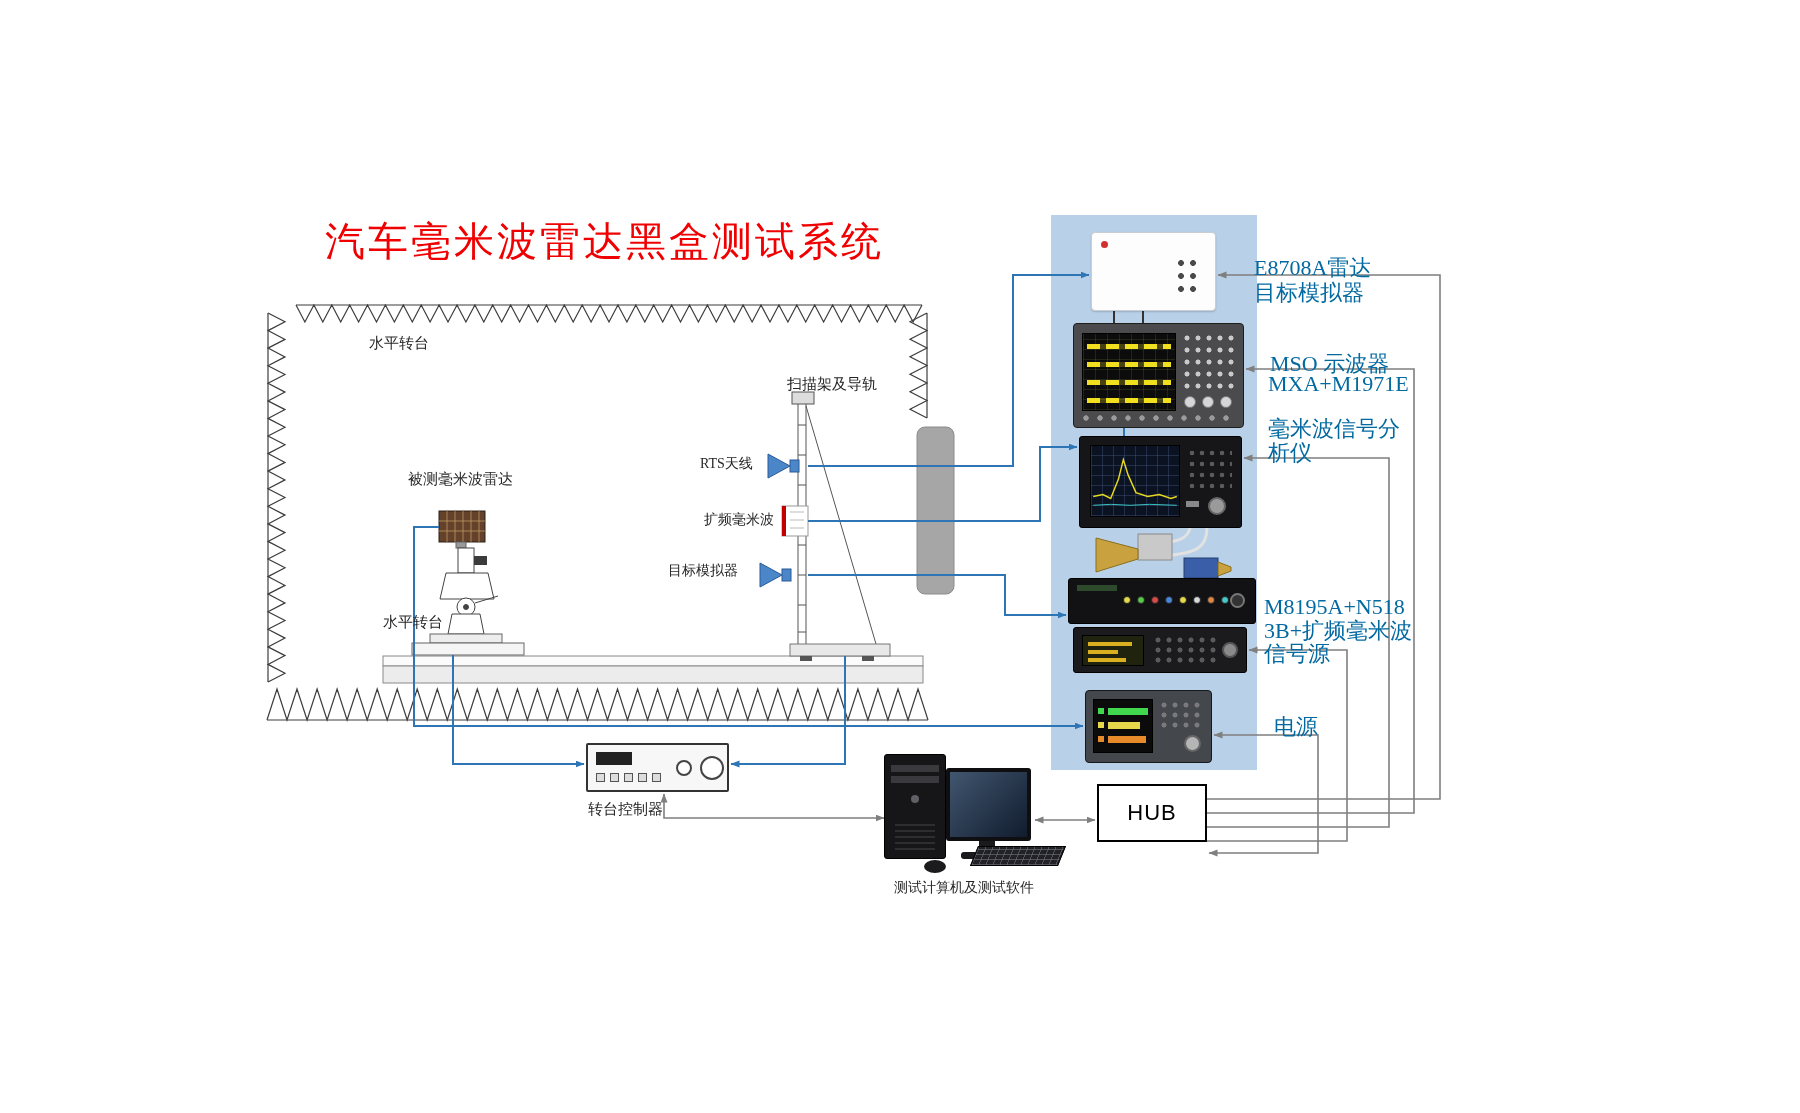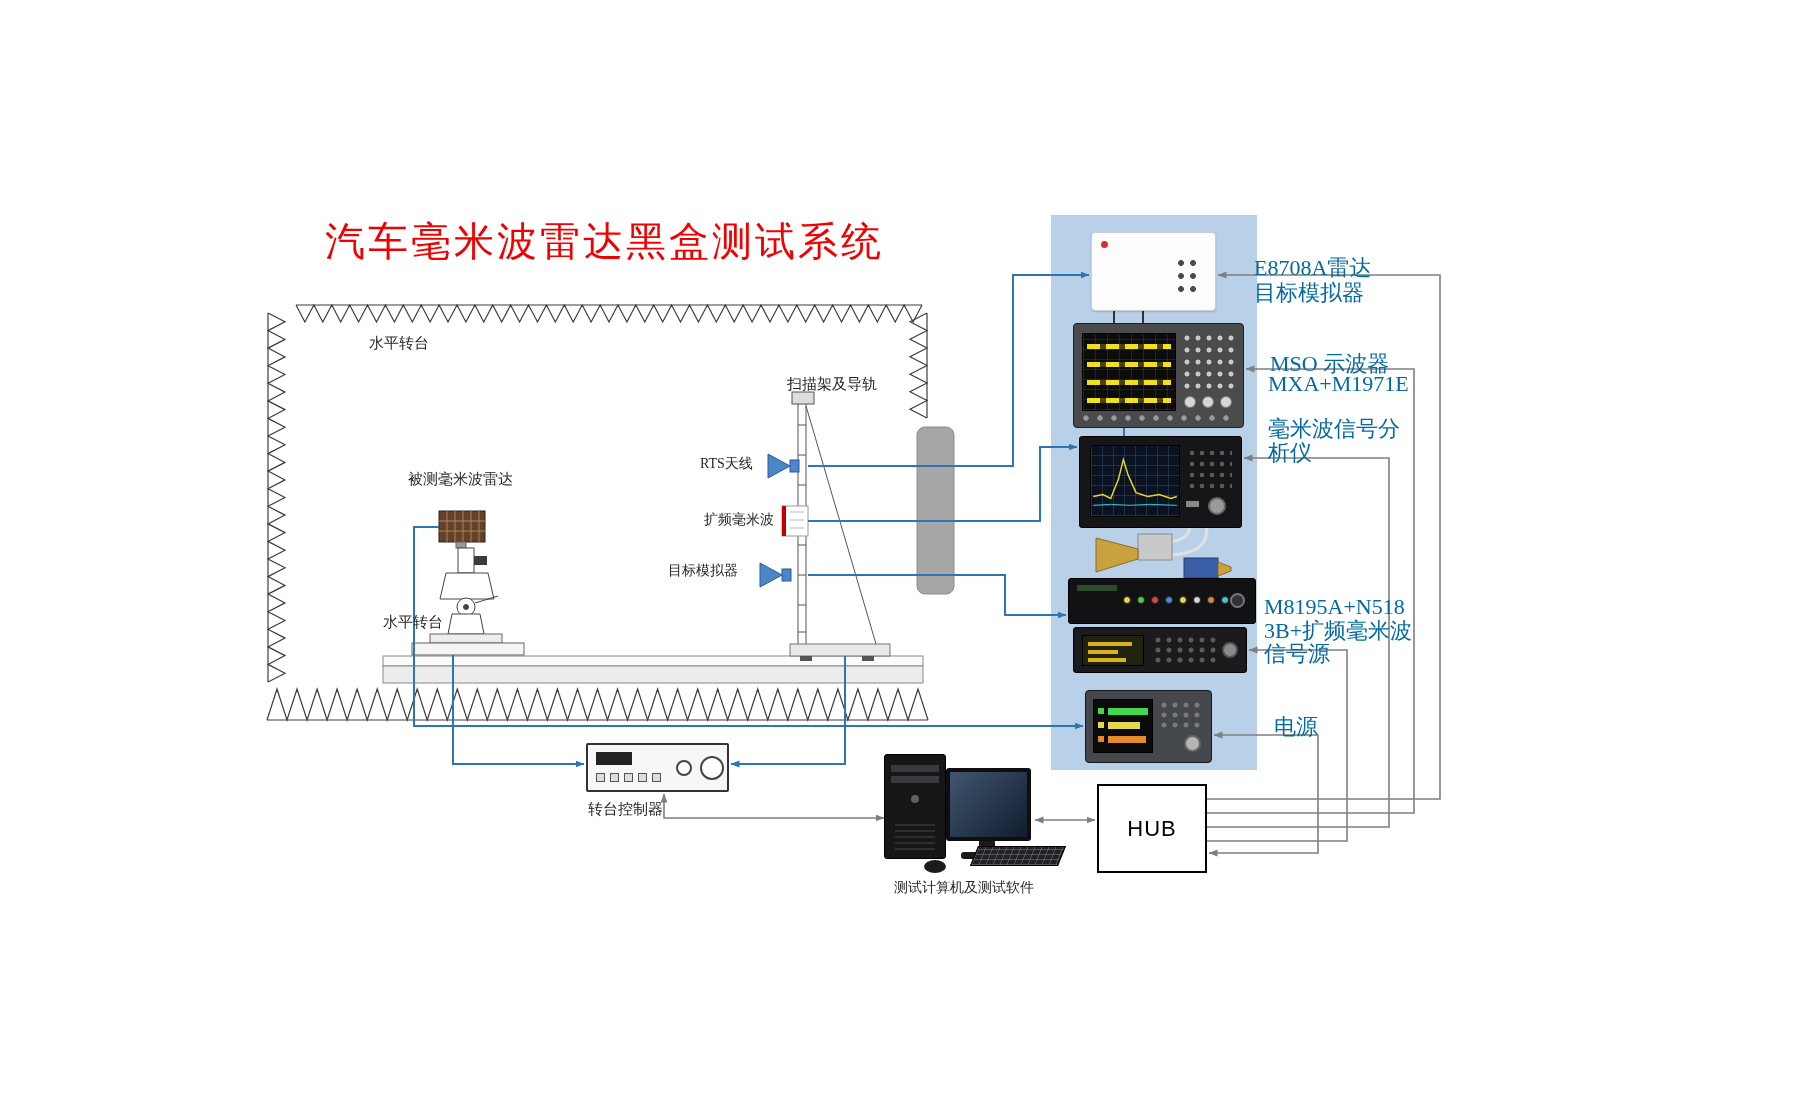--- a/index.html
+++ b/index.html
@@ -106,21 +106,21 @@
       background-image:radial-gradient(circle at 4px 4px,#7a7a7e 2.2px,transparent 2.8px);background-size:11px 10px}
   #power .knob{position:absolute;right:10px;bottom:10px;width:17px;height:17px;border-radius:50%;background:#b5b5b5;border:2px solid #666}
   
   #controller{left:586px;top:743px;width:143px;height:49px;background:#f7f7f7;border:2px solid #333;border-radius:2px}
   #controller .disp{position:absolute;left:8px;top:7px;width:36px;height:13px;background:#222}
   #controller .btns{position:absolute;left:8px;top:28px;display:flex;gap:5px}
   #controller .btns span{width:9px;height:9px;background:#ddd;border:1px solid #555;display:block}
   #controller .kn1{position:absolute;left:88px;top:15px;width:16px;height:16px;border-radius:50%;background:#fff;border:2px solid #444}
   #controller .kn2{position:absolute;left:112px;top:11px;width:24px;height:24px;border-radius:50%;background:#fff;border:2px solid #444}
   
-  #hub{left:1097px;top:784px;width:110px;height:89px;background:#fff;border:2px solid #000;display:flex;
+  #hub{left:1097px;top:784px;width:110px;height:58px;background:#fff;border:2px solid #000;display:flex;
        align-items:center;justify-content:center;font-family:"Liberation Sans",sans-serif;font-size:22px;color:#000;letter-spacing:1px}
   
   #tower{left:884px;top:754px;width:62px;height:105px;background:#161618;border:1px solid #000;border-radius:3px}
   #tower .bay{position:absolute;left:6px;width:48px;height:7px;background:#3a3a3e}
   #tower .b1{top:10px}#tower .b2{top:21px}
   #tower .pbtn{position:absolute;left:26px;top:40px;width:8px;height:8px;border-radius:50%;background:#5f5f66}
   #tower .vents{position:absolute;left:10px;bottom:8px;width:40px;height:26px;
       background:repeating-linear-gradient(0deg,#2e2e32 0 2px,transparent 2px 6px)}
   #monitor{left:946px;top:768px;width:85px;height:73px;background:#0f0f11;border-radius:3px;padding:4px}
   #monitor .mscreen{width:100%;height:100%;background:linear-gradient(135deg,#41566f,#111c2e)}

